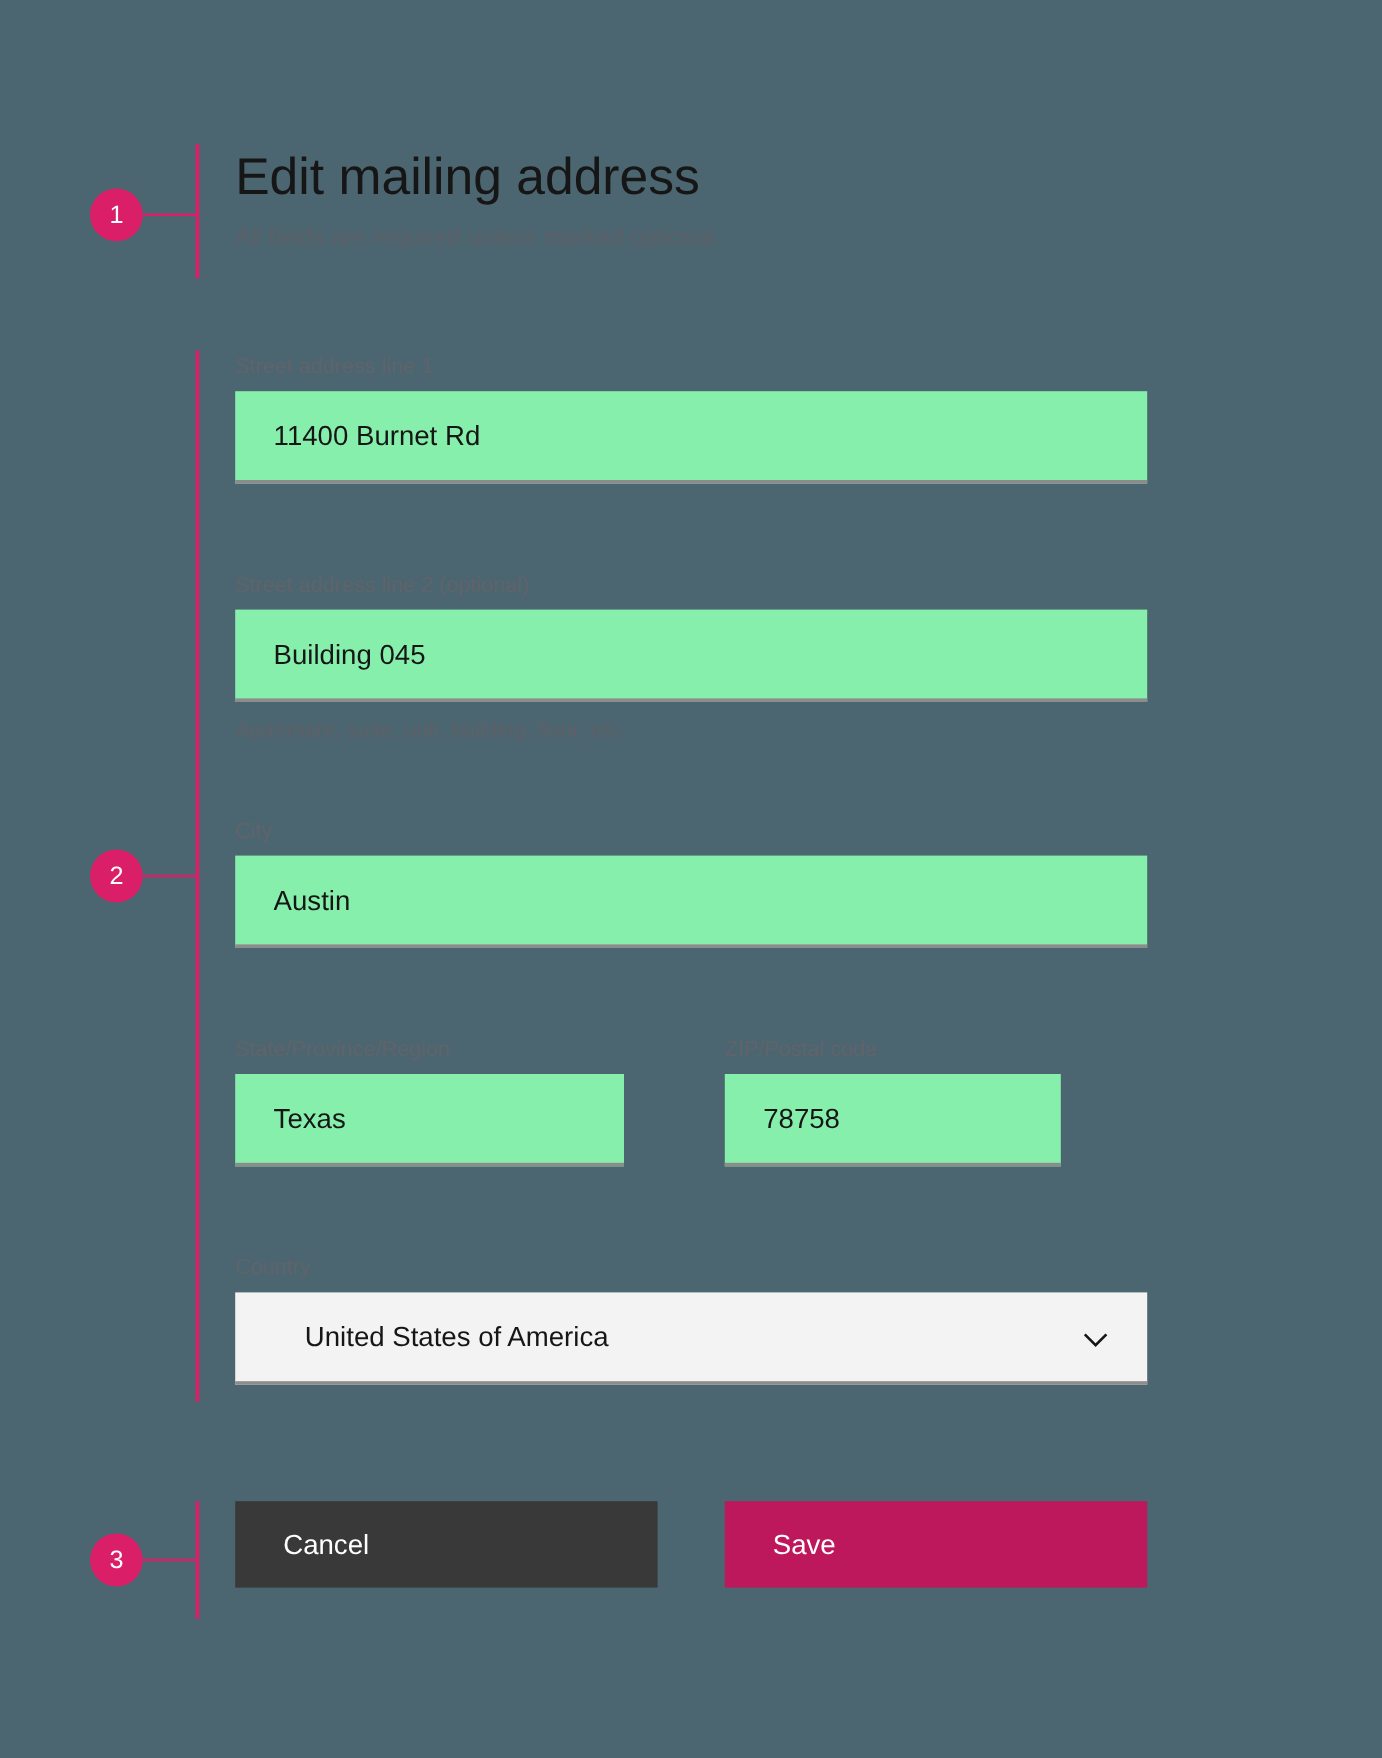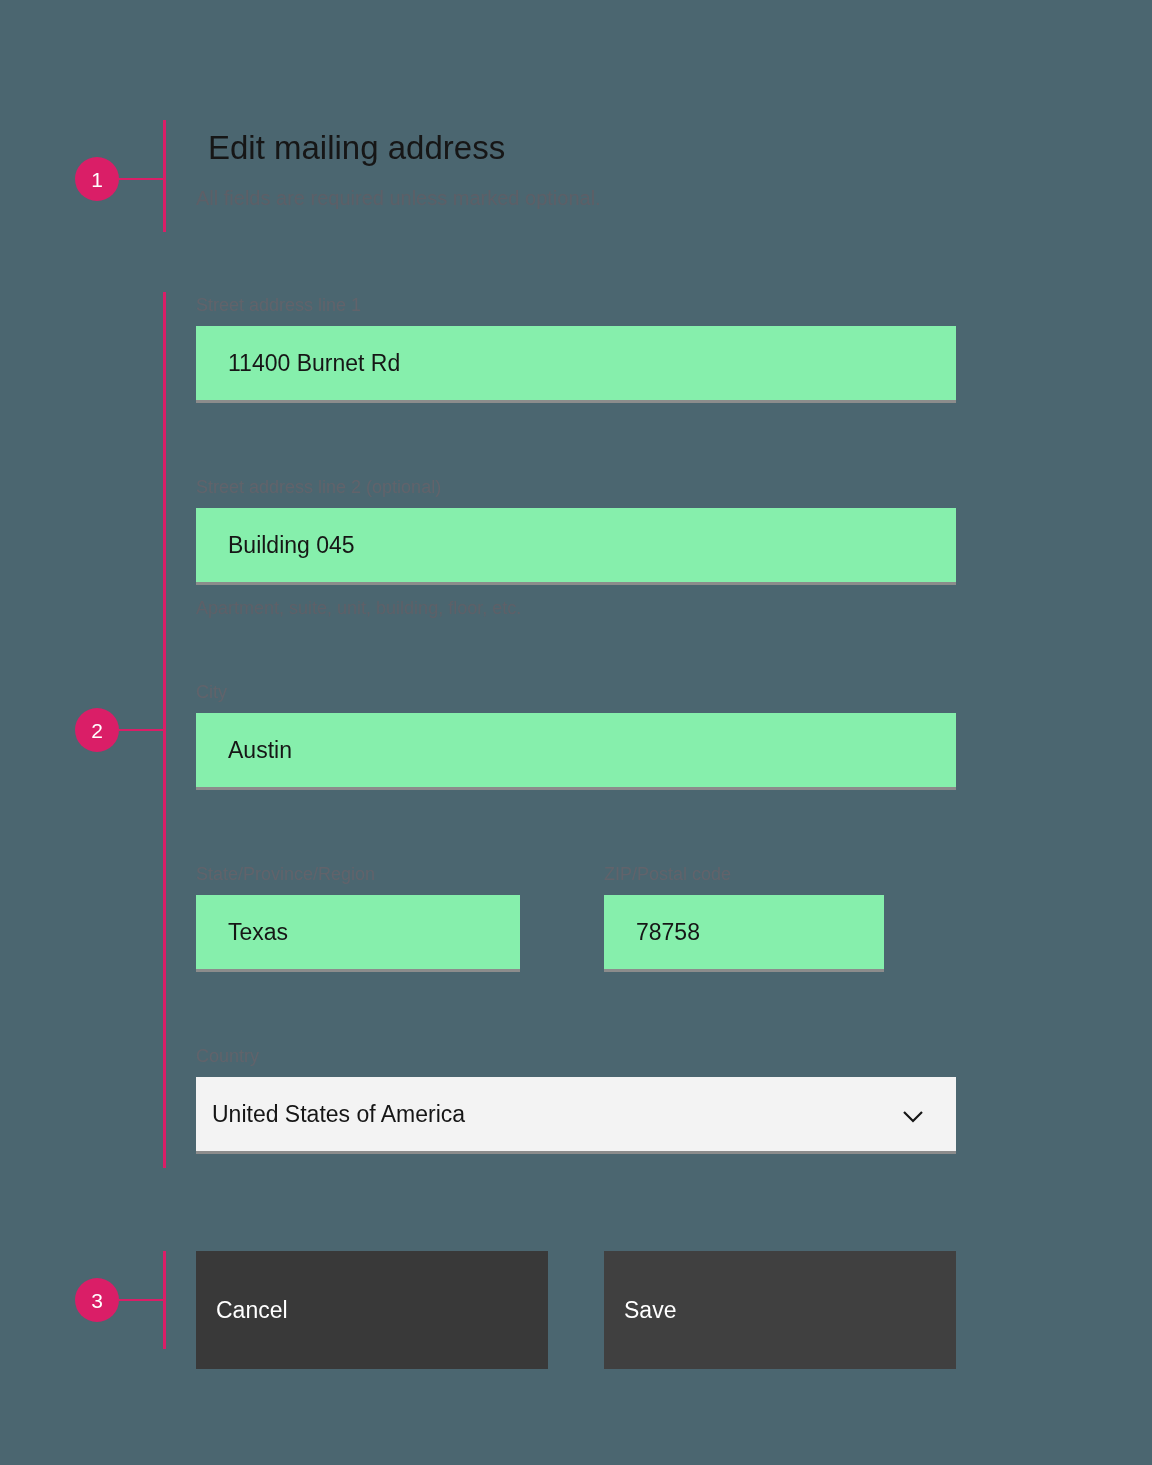--- a/index.html
+++ b/index.html
@@ -51,28 +51,28 @@
 
   
   .form-wrap {
     position: absolute;
     left: 196px;
     top: 0;
     width: 760px;
   }
   .page-title {
     color: #161616;
-    font-size: 33px;
+    font-size: 43px;
     line-height: 40px;
     letter-spacing: 0px;
     margin: 0;
     padding: 0;
     position: absolute;
     top: 128px;
-    left: 12px;
+    left: 0;
     font-weight: 400;
   }
   .page-subtitle {
     color: #5d5f67;
     font-size: 20px;
     line-height: 26px;
     position: absolute;
     top: 185px;
     left: 0;
     white-space: nowrap;
@@ -113,21 +113,21 @@
   .select-box {
     display: flex;
     align-items: center;
     box-sizing: border-box;
     width: 100%;
     height: 77px;
     background: #f3f3f3;
     border-bottom: 3px solid #8c8c8c;
     color: #161616;
     font-size: 23px;
-    padding: 0 24px 0 16px;
+    padding: 0 24px 0 58px;
   }
   .chevron-icon {
     position: absolute;
     right: 30px;
     top: 50%;
     transform: translateY(-50%);
     width: 26px;
     height: 26px;
     display: block;
   }
@@ -137,34 +137,34 @@
     position: absolute;
     left: 196px;
     top: 1251px;
     width: 760px;
     display: flex;
     gap: 56px;
   }
   .btn {
     box-sizing: border-box;
     width: 352px;
-    height: 118px;
+    height: 72px;
     border: 0;
     border-radius: 0;
     font-size: 23px;
     font-family: "Liberation Sans", sans-serif;
     text-align: left;
-    padding: 0 20px;
+    padding: 0 40px;
     color: #ffffff;
     cursor: pointer;
     display: flex;
     align-items: center;
   }
   .btn-cancel { background: #393939; }
-  .btn-save { background: #404040; }
+  .btn-save { background: #be185d; }
 </style>
 </head>
 <body>
 
 <div class="annot-rail" style="top:120px;height:112px;"></div>
 <div class="annot-rail" style="top:292px;height:876px;"></div>
 <div class="annot-rail" style="top:1251px;height:98px;"></div>
 
 <div class="annot-marker" style="top:157px;">
   <div class="annot-bubble">1</div>

